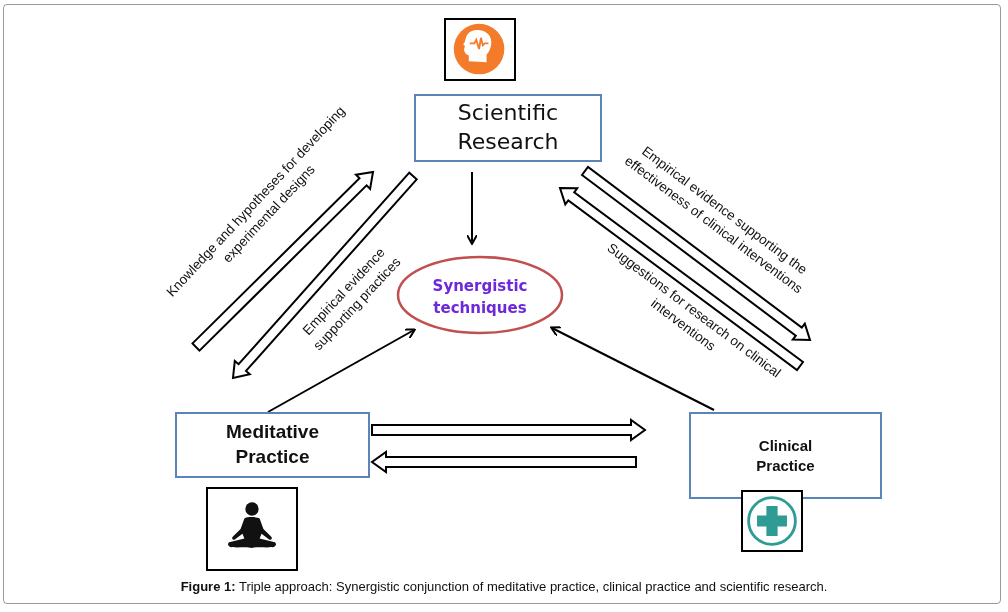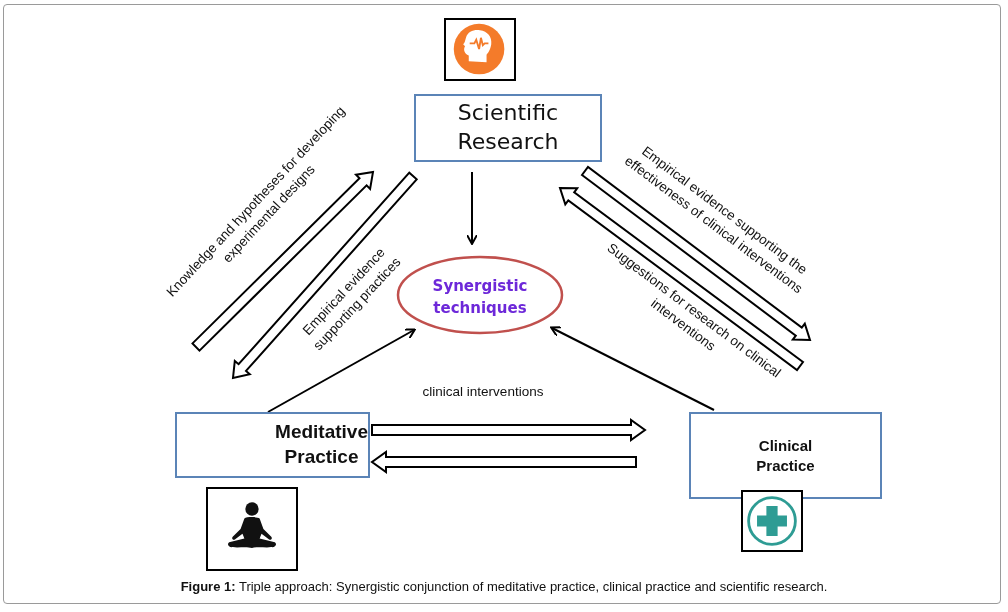--- a/index.html
+++ b/index.html
@@ -1,21 +1,21 @@
 <!DOCTYPE html>
 <html><head>
 <meta charset="utf-8">
 <style>
   html, body { margin: 0; padding: 0; background: #ffffff; }
   body { width: 1008px; height: 612px; position: relative; overflow: hidden; font-family: "Liberation Sans", sans-serif; }
   .frame { position: absolute; left: 3px; top: 4px; width: 998px; height: 600px; border: 1px solid #9a9a9a; border-radius: 4px; box-sizing: border-box; background: #fff; }
   .node { position: absolute; box-sizing: border-box; border: 2px solid #5b84b7; background: #fff; display: flex; align-items: center; justify-content: center; text-align: center; color: #111; margin-left: 28px; }
   .node .t { line-height: 1.3; }
   #node-sci { left: 386px; top: 94px; width: 188px; height: 68px; font-family: "DejaVu Sans", sans-serif; font-size: 22px; }
-  #node-med { left: 147px; top: 412px; width: 195px; height: 66px; font-weight: bold; font-size: 19px; justify-content: flex-end; }
+  #node-med { left: 147px; top: 412px; width: 195px; height: 66px; font-weight: bold; font-size: 19px; }
   #node-cli { left: 661px; top: 412px; width: 193px; height: 87px; font-weight: bold; font-size: 15px; }
   .iconbox { position: absolute; box-sizing: border-box; border: 2px solid #000; background: #fff; }
   #icon-brain { left: 444px; top: 18px; width: 72px; height: 63px; }
   #icon-med { left: 206px; top: 487px; width: 92px; height: 84px; }
   #icon-cli { left: 741px; top: 490px; width: 62px; height: 62px; }
   .iconbox svg { width: 100%; height: 100%; display: block; }
   #diagram-svg { position: absolute; left: 0; top: 0; }
   .lbl { position: absolute; font-size: 13.5px; color: #111; text-align: center; line-height: 1.3; white-space: nowrap; }
   .caption { position: absolute; left: 0; width: 1008px; top: 579px; text-align: center; font-size: 13px; color: #111; }
   .caption b { font-weight: bold; }
@@ -103,18 +103,17 @@
 </div>
 <div class="lbl" style="left:610px; top:200px; transform: rotate(37deg); transform-origin: center;">
   <div>Empirical evidence supporting the</div>
   <div>effectiveness of clinical interventions</div>
 </div>
 <div class="lbl" style="left:582px; top:300px; transform: rotate(37deg); transform-origin: center;">
   <div>Suggestions for research on clinical</div>
   <div>interventions</div>
 </div>
 <div class="lbl" style="left:383px; top:383px; width:200px;">
-  <div>clinical interventions</div>
 </div>
 <div class="lbl" style="left:390px; top:478px; width:215px;">
 </div>
 
 <div class="caption"><b>Figure 1:</b><span> Triple approach: Synergistic conjunction of meditative practice, clinical practice and scientific research.</span></div>
 
 </body></html>

